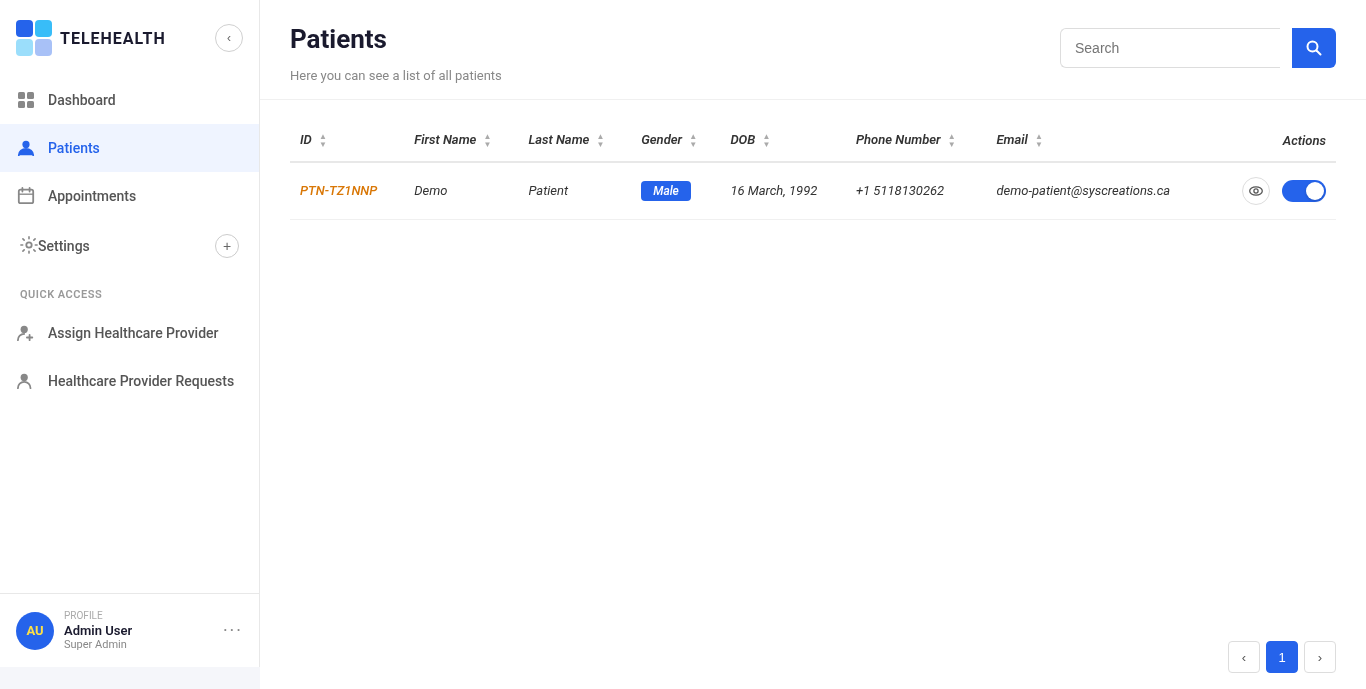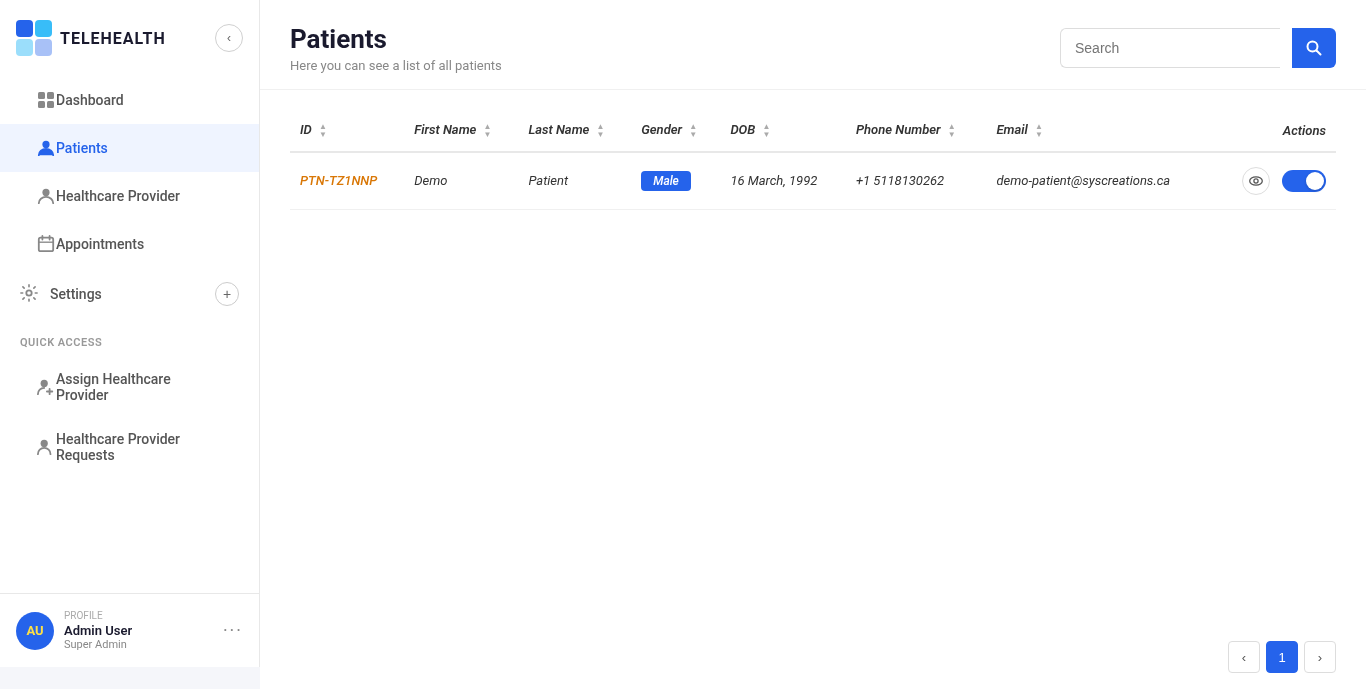--- a/index.html
+++ b/index.html
@@ -45,22 +45,22 @@
       cursor: pointer;
       display: flex;
       align-items: center;
       justify-content: center;
       color: #666;
       font-size: 12px;
     }
     .nav-item {
       display: flex;
       align-items: center;
-      gap: 0;
-      padding: 14px 36px;
+      gap: 12px;
+      padding: 14px 16px;
       cursor: pointer;
       color: #555;
       font-size: 14px;
       font-weight: 500;
       transition: background 0.15s;
     }
     .nav-item.active {
       color: #2563eb;
       background: #eff4ff;
     }
@@ -79,21 +79,21 @@
     .settings-row {
       display: flex;
       align-items: center;
       justify-content: space-between;
       padding: 14px 20px;
       cursor: pointer;
       color: #555;
       font-size: 14px;
       font-weight: 500;
     }
-    .settings-left { display: flex; align-items: center; gap: 12px; }
+    .settings-left { display: flex; align-items: center; gap: 0; }
     .plus-btn {
       width: 24px;
       height: 24px;
       border-radius: 50%;
       border: 1px solid #ccc;
       background: #fff;
       display: flex;
       align-items: center;
       justify-content: center;
       font-size: 14px;
@@ -146,21 +146,21 @@
       overflow: hidden;
     }
     .main-header {
       padding: 24px 30px 16px;
       display: flex;
       align-items: flex-start;
       justify-content: space-between;
       border-bottom: 1px solid #f0f0f0;
     }
     .page-title { font-size: 26px; font-weight: 700; color: #1a1a2e; }
-    .page-subtitle { font-size: 13px; color: #888; margin-top: 4px; }
+    .page-subtitle { font-size: 13px; color: #888; margin-top: 14px; }
     .search-area {
       display: flex;
       align-items: center;
       gap: 12px;
       margin-top: 4px;
     }
     .search-input {
       width: 220px;
       height: 40px;
       border: 1px solid #ddd;
@@ -335,29 +335,20 @@
   <div class="nav-item active">
     <span class="nav-icon">
       <svg width="18" height="18" viewBox="0 0 20 20" fill="none">
         <circle cx="10" cy="6" r="4" fill="#2563eb"></circle>
         <path d="M2 18c0-4 3.6-7 8-7s8 3 8 7" stroke="#2563eb" stroke-width="2" fill="none" stroke-linecap="round"></path>
       </svg>
     </span>
     <span>Patients</span>
   </div>
 
-  <div class="nav-item">
-    <span class="nav-icon">
-      <svg width="18" height="18" viewBox="0 0 20 20" fill="none">
-        <circle cx="10" cy="6" r="4" fill="#888"></circle>
-        <path d="M2 18c0-4 3.6-7 8-7s8 3 8 7" stroke="#888" stroke-width="2" fill="none" stroke-linecap="round"></path>
-      </svg>
-    </span>
-    <span>Healthcare Provider</span>
-  </div>
 
   <div class="nav-item">
     <span class="nav-icon">
       <svg width="18" height="18" viewBox="0 0 20 20" fill="none">
         <rect x="2" y="3" width="16" height="15" rx="2" stroke="#888" stroke-width="2" fill="none"></rect>
         <path d="M6 1v4M14 1v4" stroke="#888" stroke-width="2" stroke-linecap="round"></path>
         <path d="M2 8h16" stroke="#888" stroke-width="1.5"></path>
       </svg>
     </span>
     <span>Appointments</span>

